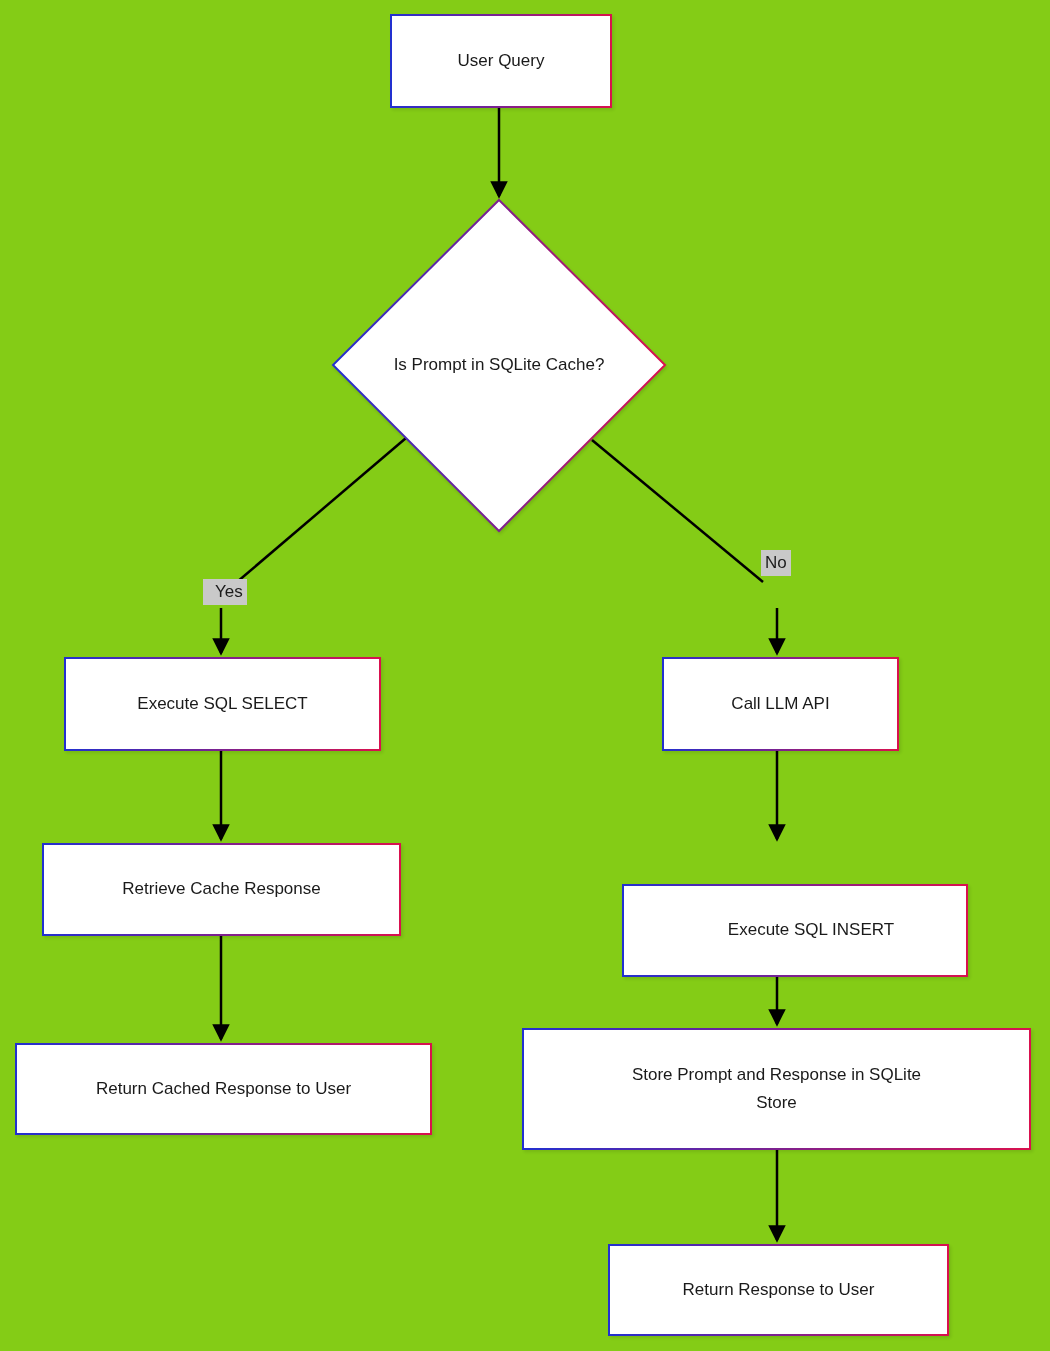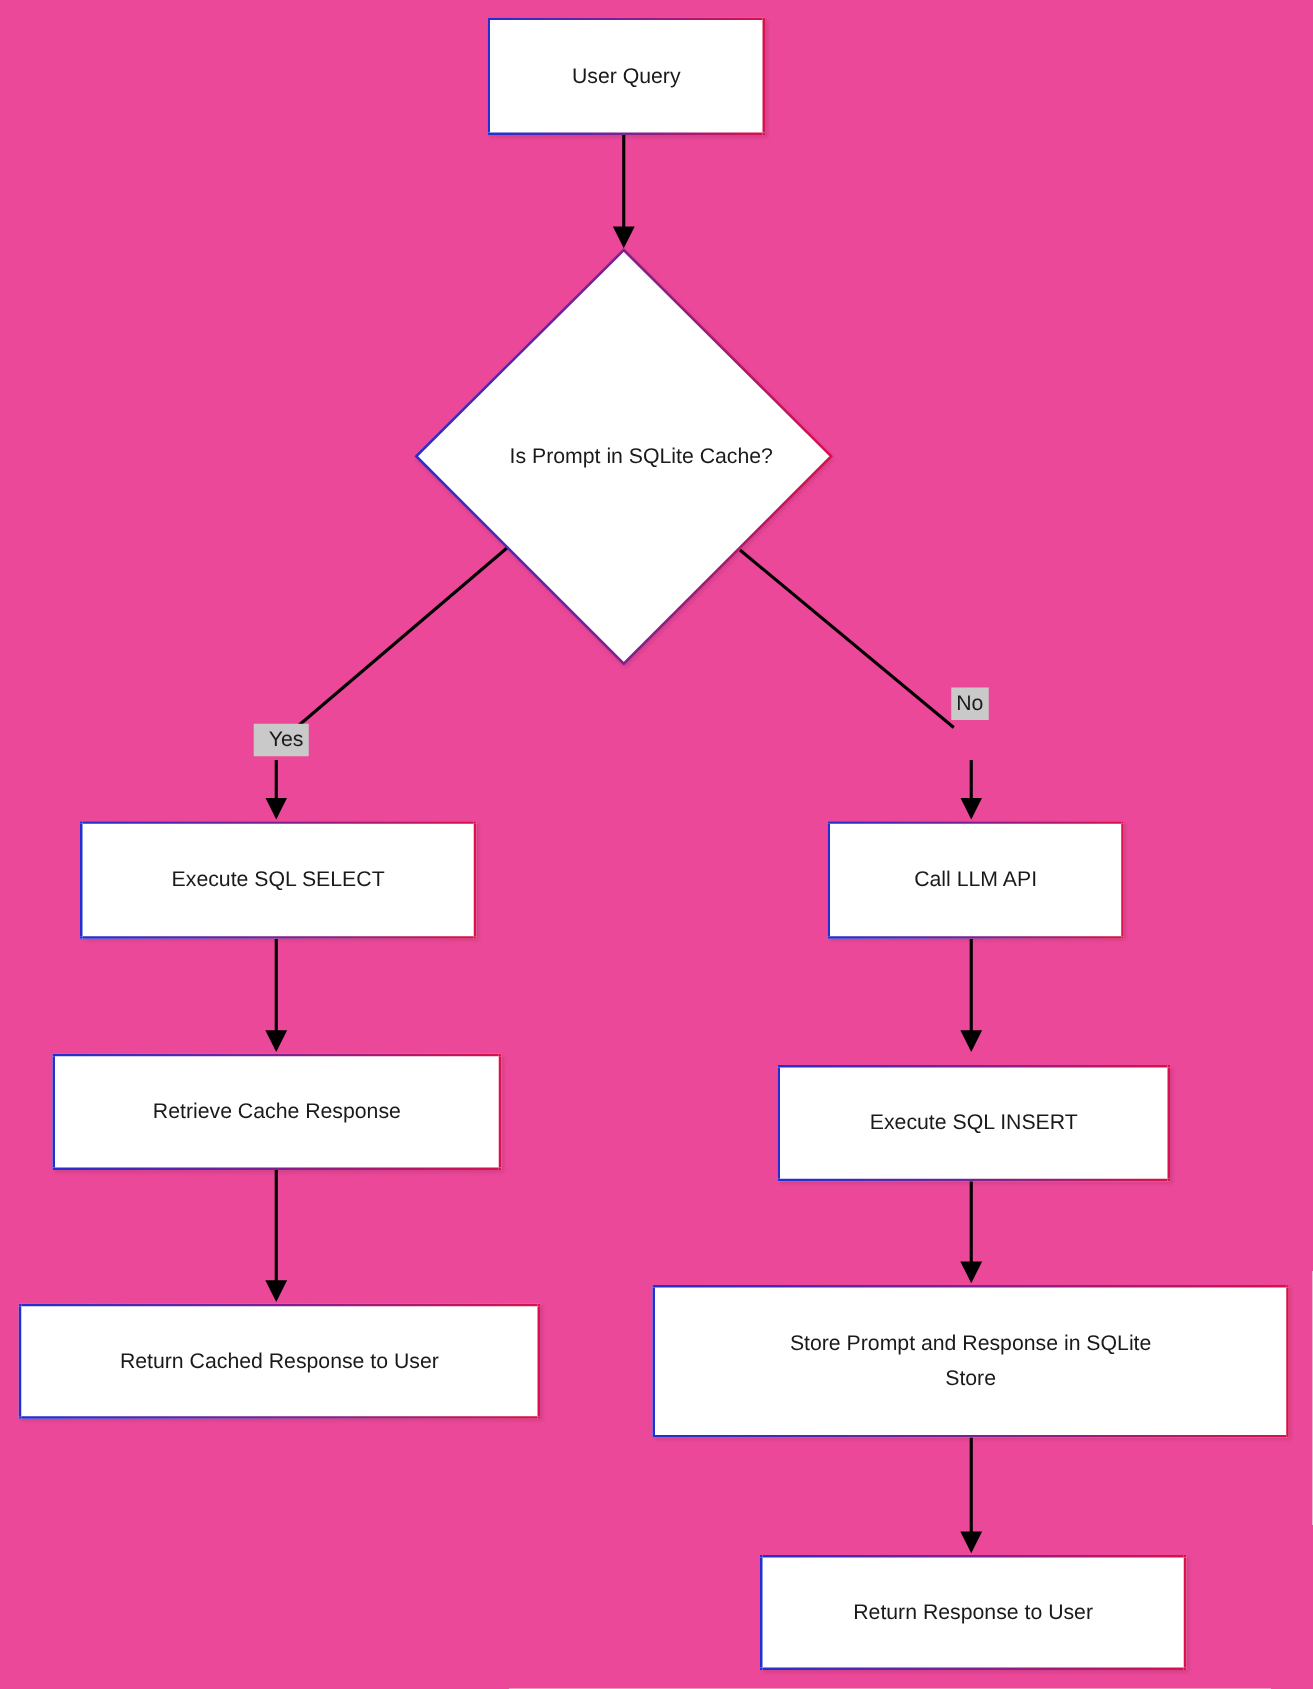--- a/index.html
+++ b/index.html
@@ -4,21 +4,21 @@
 <style>
   html, body {
     margin: 0;
     padding: 0;
     background: #ffffff;
   }
   #canvas {
     position: relative;
     width: 1050px;
     height: 1351px;
-    background: #ec4899;
+    background: #84cc16;
     font-family: "Liberation Sans", sans-serif;
     color: #1a1a1a;
     overflow: hidden;
   }
   #edges-layer {
     position: absolute;
     left: 0;
     top: 0;
   }
   .node {
@@ -35,21 +35,21 @@
     line-height: 1.65;
   }
   .node .label {
     display: inline-block;
   }
   .node .label.wrap {
     max-width: 320px;
   }
   .diamond-label {
     position: absolute;
-    left: 353px;
+    left: 339px;
     top: 352px;
     width: 320px;
     text-align: center;
     font-size: 17px;
     line-height: 26px;
   }
   .edge-label {
     position: absolute;
     background: var(--label-bg);
     color: #1b1b1b;
@@ -105,21 +105,21 @@
   </div>
 
   <div class="node" style="left:64px; top:657px; width:313px; height:90px;">
     <span class="label">Execute SQL SELECT</span>
   </div>
 
   <div class="node" style="left:42px; top:843px; width:355px; height:89px;">
     <span class="label">Retrieve Cache Response</span>
   </div>
 
-  <div class="node" style="left:622px; top:852px; width:310px; height:89px;">
+  <div class="node" style="left:622px; top:884px; width:310px; height:89px;padding-left:32px;">
     <span class="label">Execute SQL INSERT</span>
   </div>
 
   <div class="node" style="left:15px; top:1043px; width:413px; height:88px;">
     <span class="label">Return Cached Response to User</span>
   </div>
 
   <div class="node" style="left:522px; top:1028px; width:505px; height:118px;">
     <span class="label wrap">Store Prompt and Response in SQLite Store</span>
   </div>

